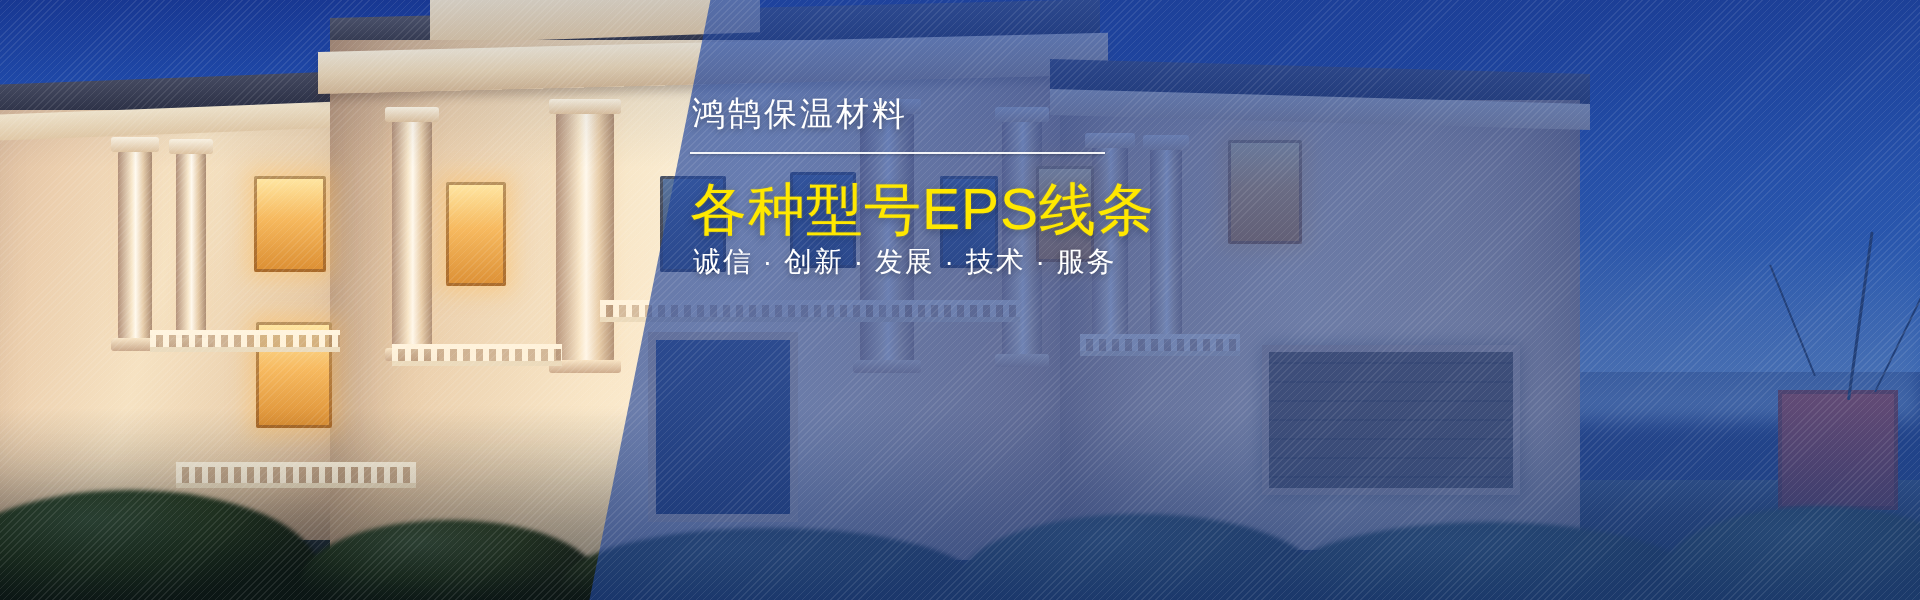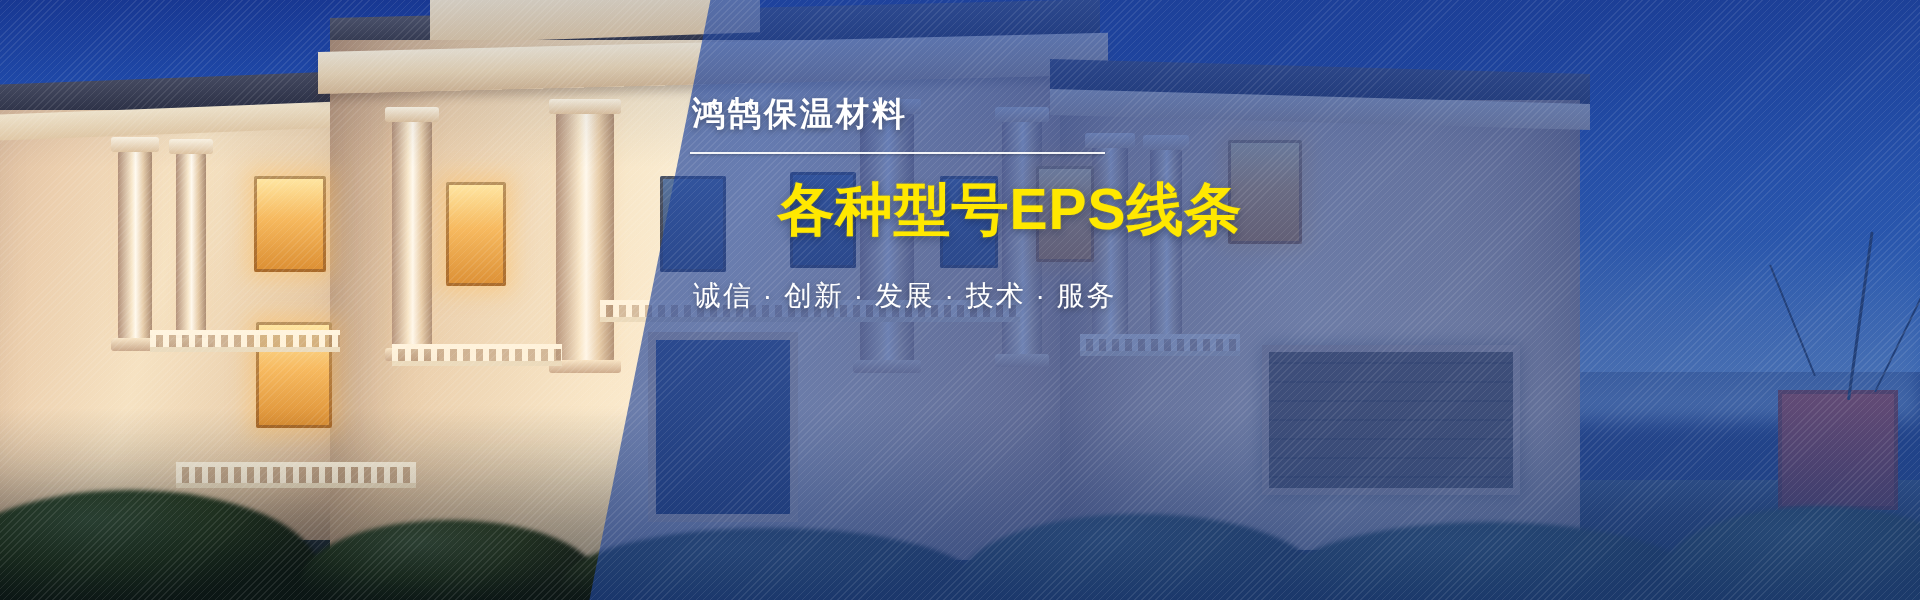--- a/index.html
+++ b/index.html
@@ -190,47 +190,45 @@
 
   
   .copy{
     position:absolute;left:690px;top:96px;width:640px;
     display:flex;flex-direction:column;
   }
   .brand{
     color:#ffffff;
     font-size:33px;
     letter-spacing:3px;
-    font-weight:700;
+    font-weight:400;
     line-height:1.1;
     text-shadow:0 2px 6px rgba(0,0,0,.38);
     margin:0 0 20px 2px;
   }
   .rule{
     width:415px;height:2px;
     background:rgba(255,255,255,.92);
     margin:0 0 22px 0;
     box-shadow:0 1px 3px rgba(0,0,0,.3);
   }
   .headline{
     color:#ffe800;
     font-size:57px;
-    font-weight:bold;
+    font-weight:normal;
     line-height:1.17;
     letter-spacing:1px;
     white-space:nowrap;
     text-shadow:0 3px 8px rgba(10,24,60,.45), 0 0 2px rgba(255,232,0,.5);
     margin:0;
-    text-align:center;
   }
   .tagline{
     color:#ffffff;
     font-size:28px;
     letter-spacing:2px;
-    margin-top:34px;
     margin-left:3px;
     text-shadow:0 2px 6px rgba(0,0,0,.40);
     white-space:nowrap;
   }
 </style>
 </head>
 <body>
 
 <div class="banner">
 

